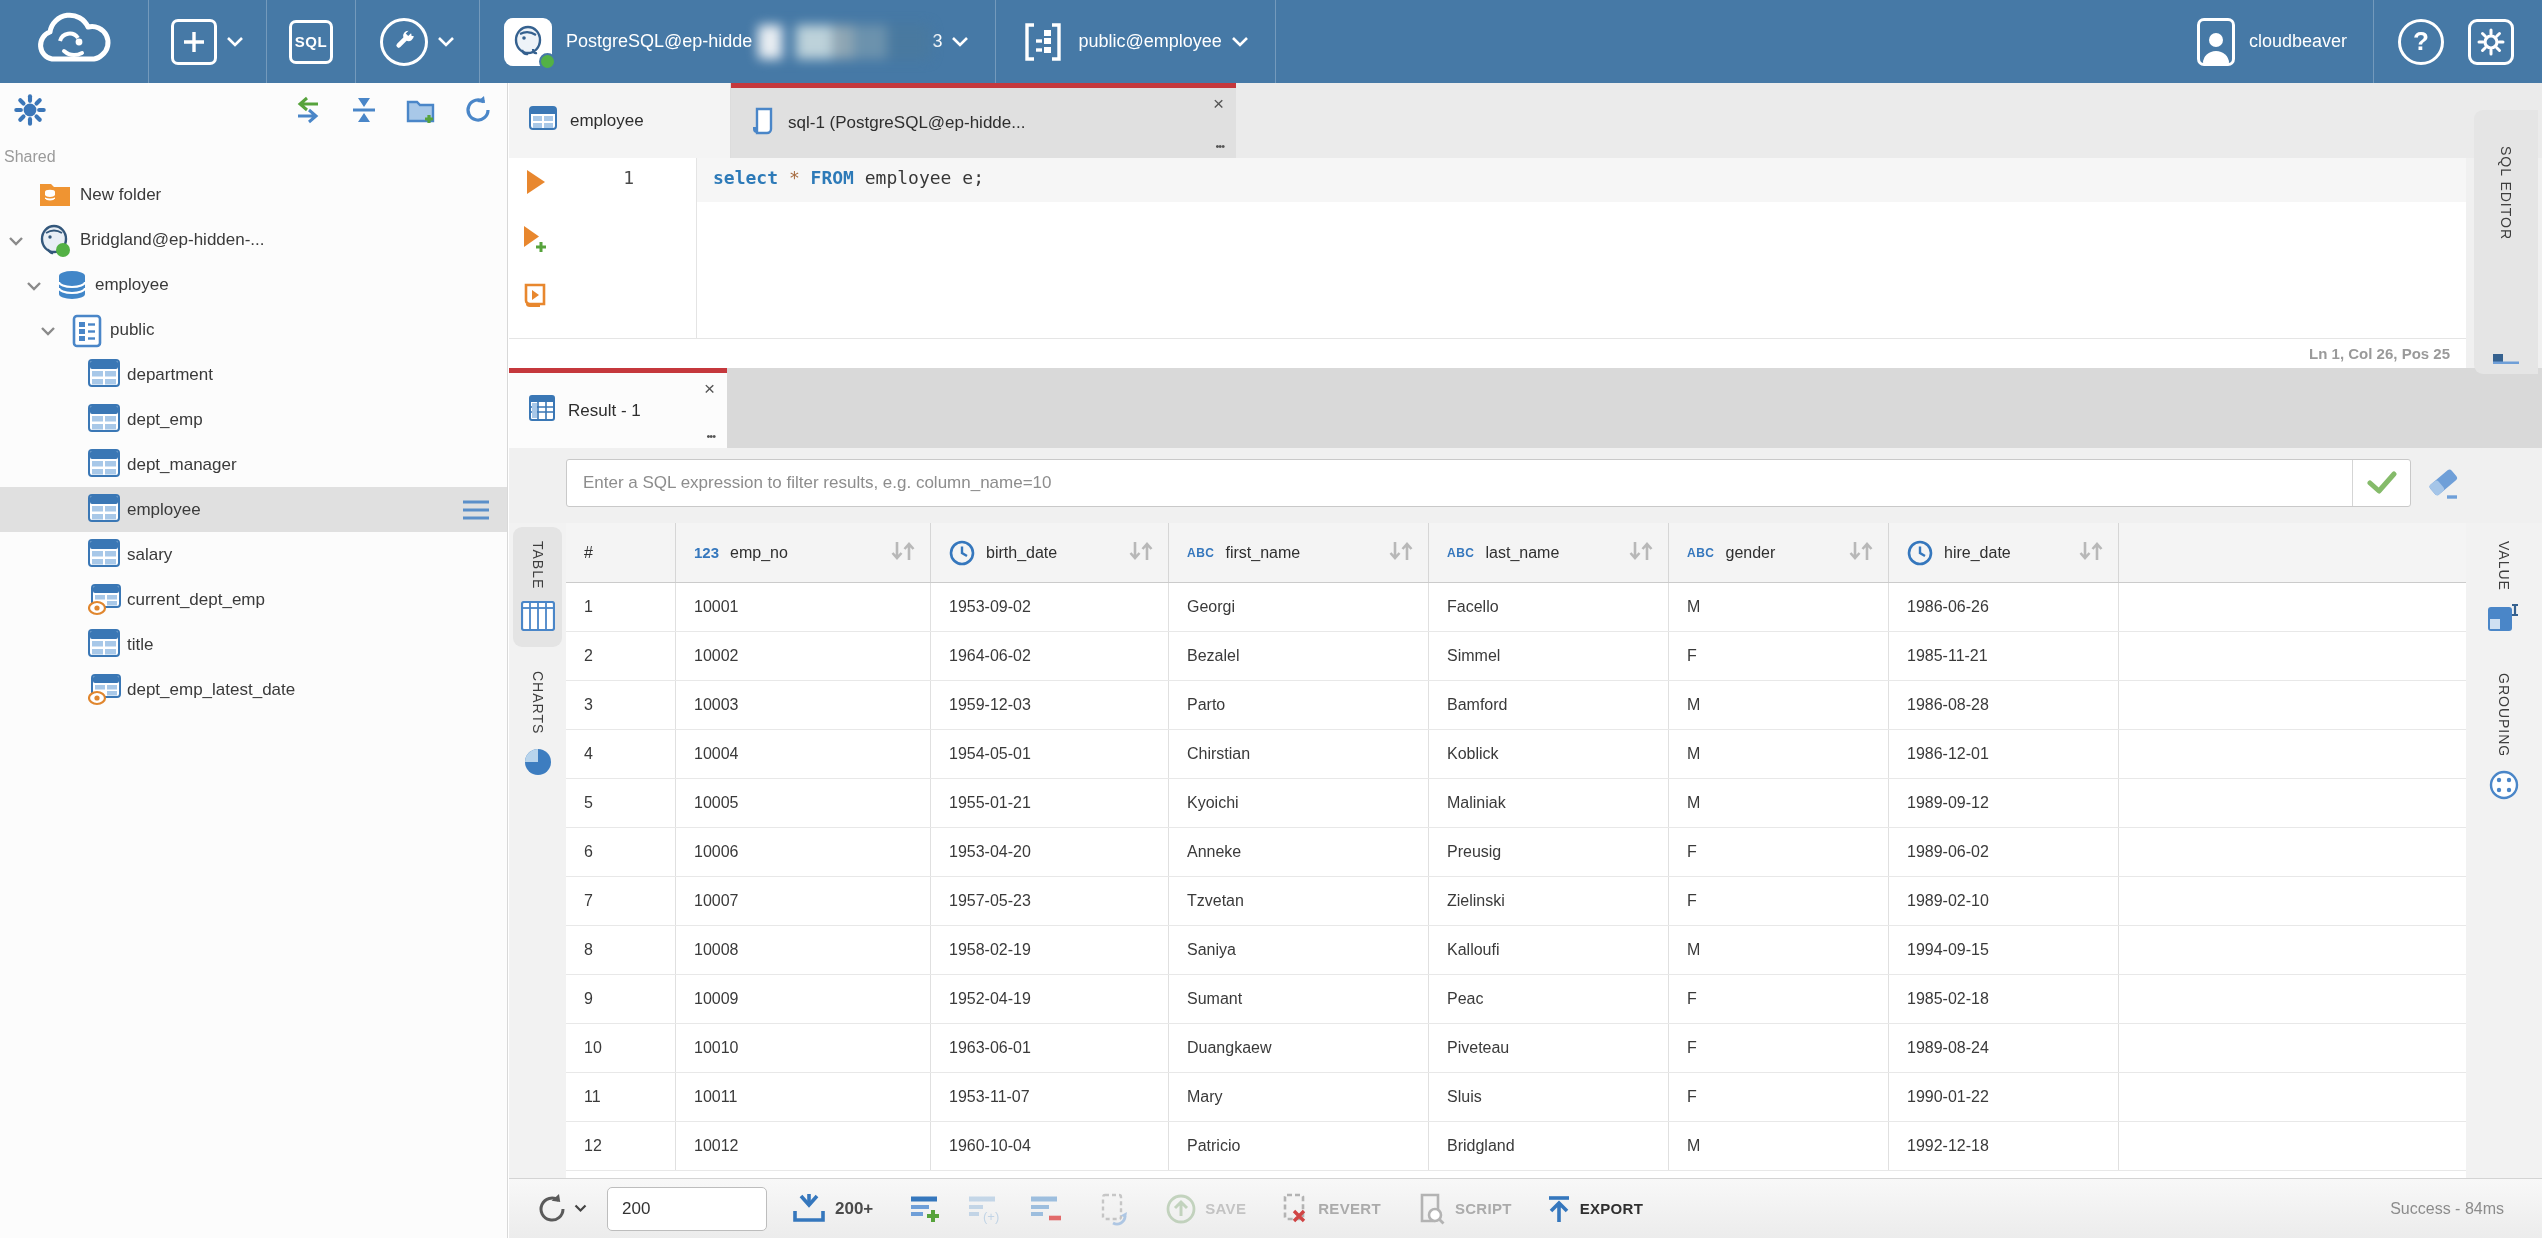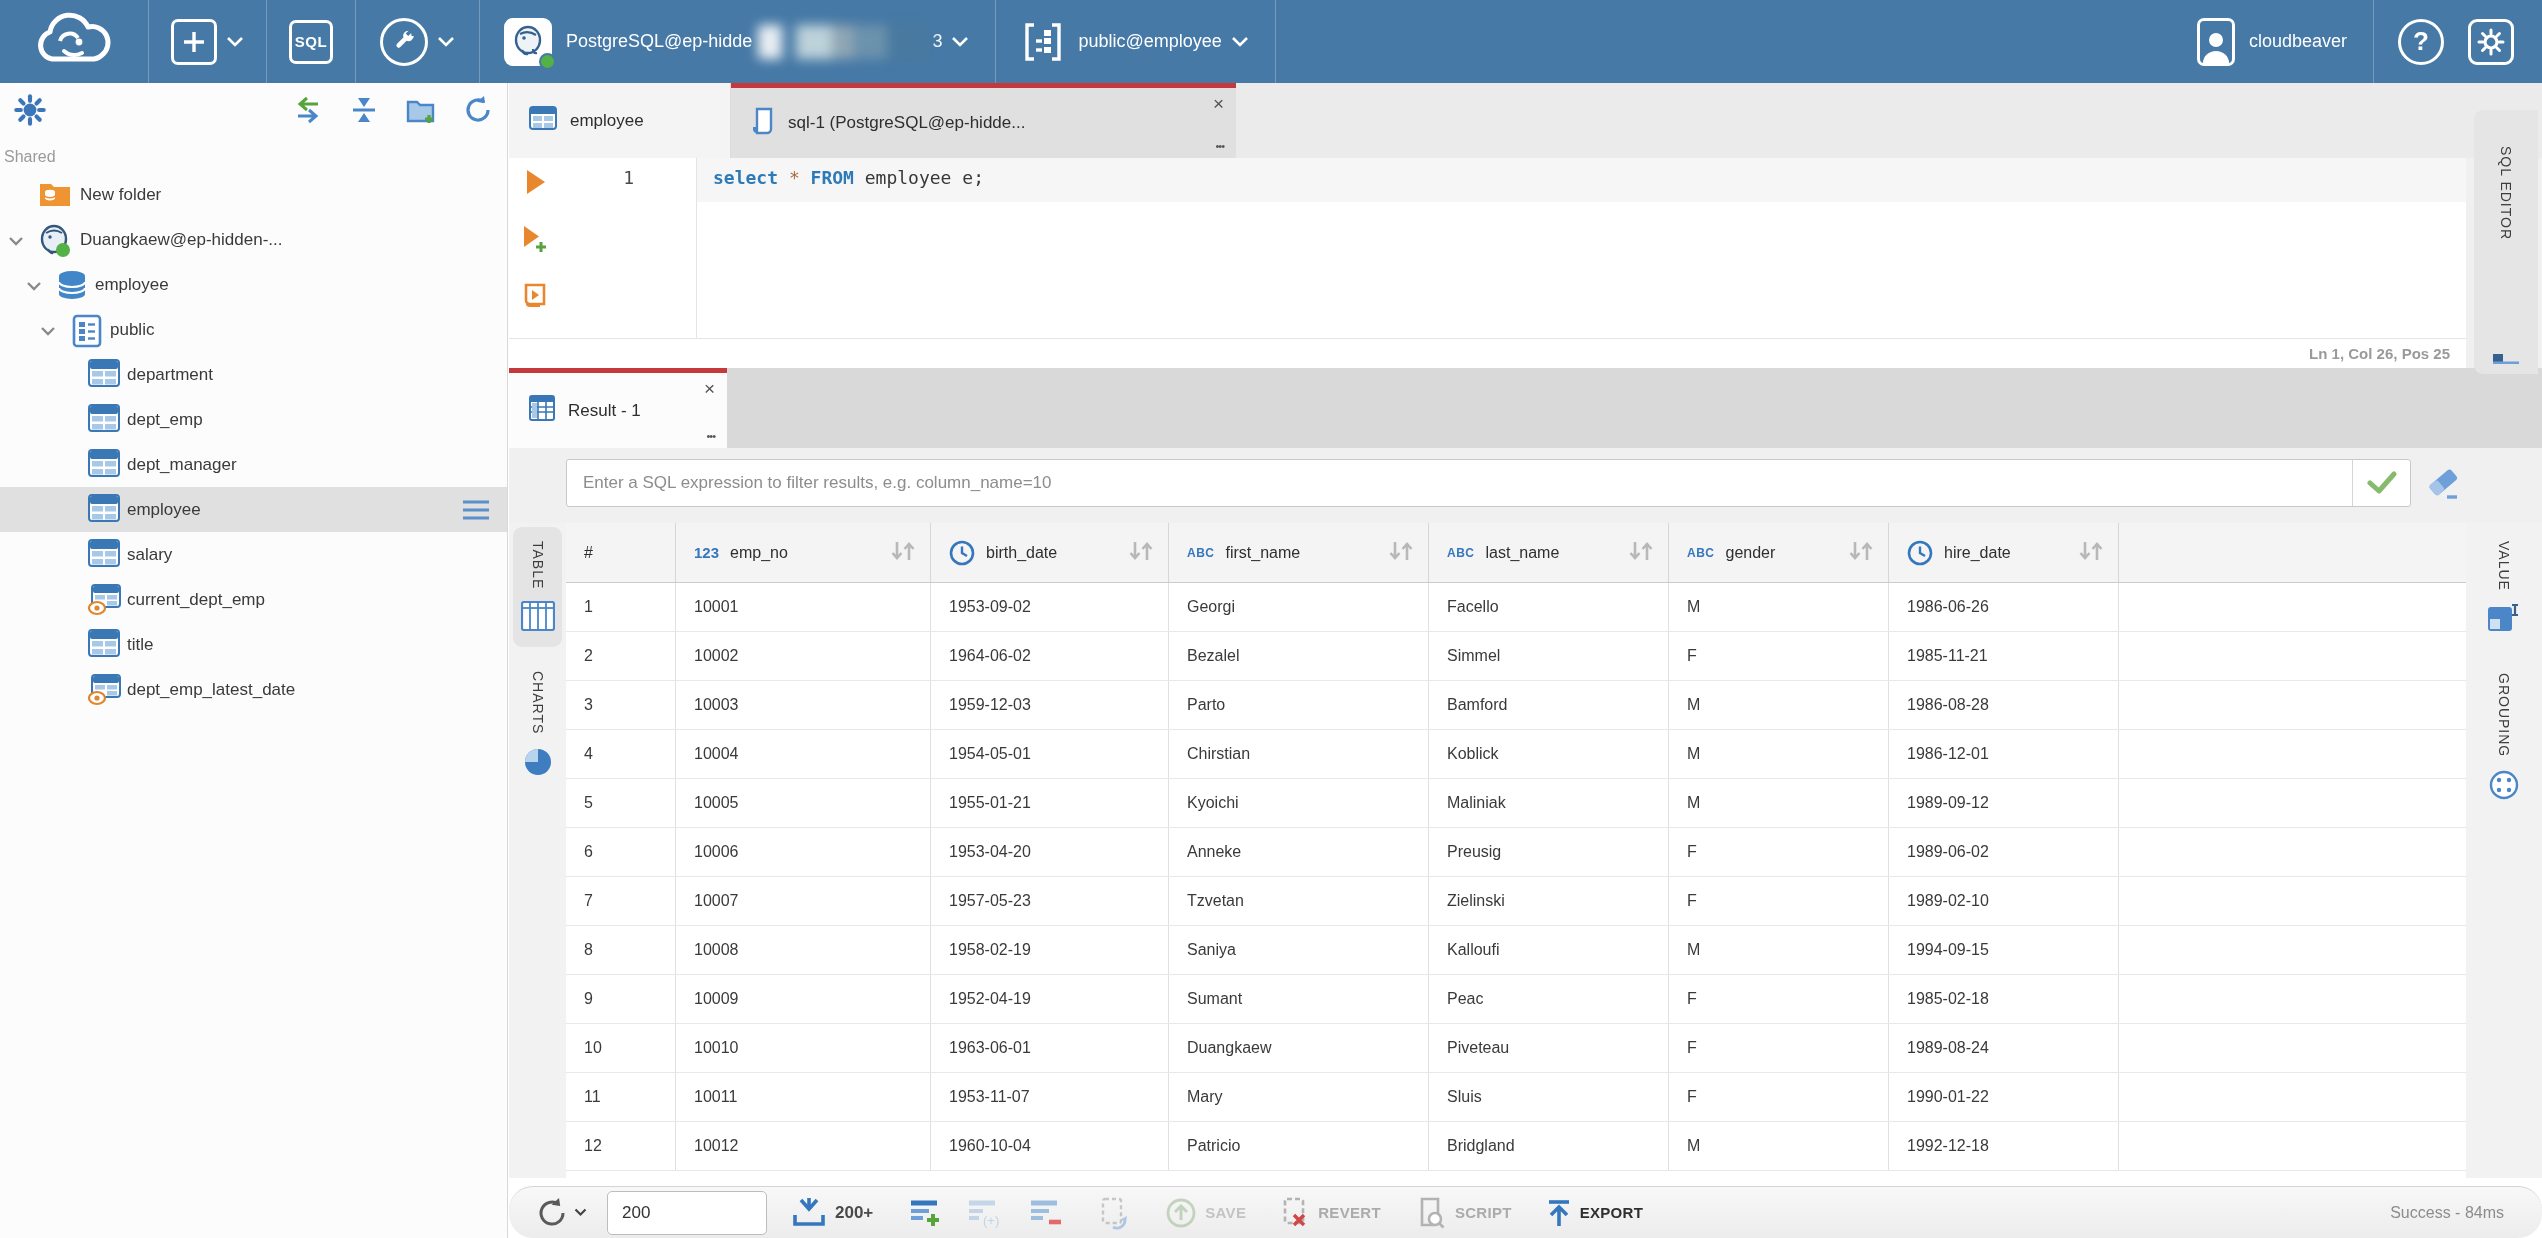--- a/index.html
+++ b/index.html
@@ -90,21 +90,21 @@
   .g-hcell { display:flex; align-items:center; padding-left:18px; border-right:1px solid #d6d6d6; font-size:16px; color:#2f2f2f; flex:0 0 auto; }
   .g-hcell .typ { margin-right:11px; display:flex; align-items:center; }
   .typ-txt { color:#3577bd; font-weight:bold; }
   .typ-123 { font-size:15px; }
   .typ-abc { font-size:12px; letter-spacing:.5px; }
   .g-sort { margin-left:auto; margin-right:13px; }
   .g-row { display:flex; height:49px; border-bottom:1px solid #e8e8e8; }
   .g-cell { display:flex; align-items:center; padding-left:18px; border-right:1px solid #e0e0e0; font-size:16px; color:#3a3a3a; flex:0 0 auto; overflow:hidden; white-space:nowrap; }
 
   
-  .toolbar { position:absolute; left:0; right:0; bottom:0; height:52px; background:linear-gradient(#f8f8f8,#ececec); border-top:1px solid #d4d4d4; display:flex; align-items:center; padding-left:26px;border-radius:24px; }
+  .toolbar { position:absolute; left:0; right:0; bottom:0; height:60px; background:linear-gradient(#f8f8f8,#ececec); border-top:1px solid #d4d4d4; display:flex; align-items:center; padding-left:26px; }
   .tbtn { display:flex; align-items:center; flex:0 0 auto; }
   .fetch-input { width:160px; height:44px; border:1px solid #bdbdbd; border-radius:5px; background:#fff; font-size:17px; color:#333; padding:0 14px; outline:none; font-family:"Liberation Sans",sans-serif; margin:0 24px 0 20px; }
   .tb-lbl { font-size:15px; font-weight:bold; color:#ababab; margin-left:8px; letter-spacing:.3px; }
   .tb-lbl.en { color:#2f2f2f; }
   .fetch-lbl { font-size:17px; font-weight:bold; color:#4a4a4a; margin-left:8px; }
   .tgap { width:34px; flex:0 0 auto; }
   .tgap-s { width:22px; flex:0 0 auto; }
   .exec-status { margin-left:auto; margin-right:38px; font-size:16px; color:#8c8c8c; }
 </style>
 </head>
@@ -279,21 +279,21 @@
         <div class="tree-item">
           <span class="t-chev" style="left:8px"><svg width="16" height="11" viewBox="0 0 16 11">
               <path d="M2 2 l6 6 6-6" fill="none" stroke="#8a8a8a" stroke-width="2.4"></path>
             </svg></span>
           <span class="t-icon" style="left:38px"><svg width="34" height="34" viewBox="0 0 34 34">
               <ellipse cx="16" cy="15" rx="12" ry="13" fill="#e8eef5" stroke="#33577b" stroke-width="2.4"></ellipse>
               <path d="M8 9 q8 -5 16 0 M10 25 q2 5 5 4 M20 24 q0 6 4 5" fill="none" stroke="#33577b" stroke-width="2"></path>
               <circle cx="12" cy="13" r="1.7" fill="#33577b"></circle>
               <circle cx="25" cy="26" r="7" fill="#53b145"></circle>
             </svg></span>
-          <span class="t-label" style="left:80px">Duangkaew@ep-hidden-...</span>
+          <span class="t-label" style="left:80px">Bridgland@ep-hidden-...</span>
         </div>
         <div class="tree-item">
           <span class="t-chev" style="left:26px"><svg width="16" height="11" viewBox="0 0 16 11">
               <path d="M2 2 l6 6 6-6" fill="none" stroke="#8a8a8a" stroke-width="2.4"></path>
             </svg></span>
           <span class="t-icon" style="left:56px"><svg width="32" height="32" viewBox="0 0 32 32">
               <ellipse cx="16" cy="7" rx="13" ry="5" fill="#4186c8"></ellipse>
               <path d="M3 7 v18 a13 5 0 0 0 26 0 V7" fill="#4186c8"></path>
               <path d="M3 13 a13 5 0 0 0 26 0 M3 19 a13 5 0 0 0 26 0" stroke="#fff" stroke-width="2" fill="none"></path>
             </svg></span>

